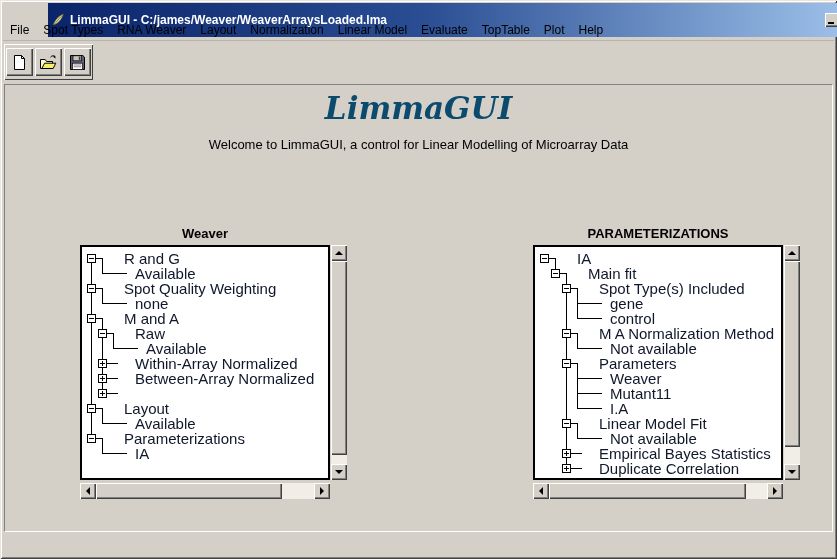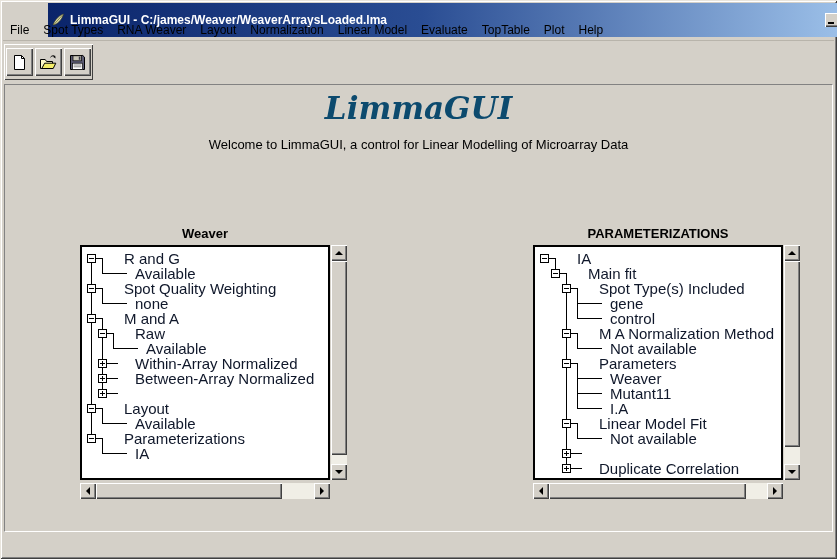--- a/index.html
+++ b/index.html
@@ -315,20 +315,21 @@
           <div class="pmbox" style="left: 27px; top: 172px;">
             <i class="pm-h"></i>
           </div>
           <span class="tree-label" style="left: 64px; top: 169px;">Linear Model Fit</span>
           <span class="tree-label" style="left: 75px; top: 184px;">Not available</span>
           <div class="tree-line" style="left: 35px; top: 206px; width: 12px; height: 1px;"></div>
           <div class="pmbox" style="left: 27px; top: 202px;">
             <i class="pm-h"></i>
             <i class="pm-v"></i>
           </div>
+          <span class="tree-label" style="left: 64px; top: 199px;">Empirical Bayes Statistics</span>
           <div class="tree-line" style="left: 35px; top: 221px; width: 12px; height: 1px;"></div>
           <div class="pmbox" style="left: 27px; top: 217px;">
             <i class="pm-h"></i>
             <i class="pm-v"></i>
           </div>
           <span class="tree-label" style="left: 64px; top: 214px;">Duplicate Correlation</span>
         </div>
     </div>
     <div class="vscroll">
       <span class="sb-btn sb-up">

